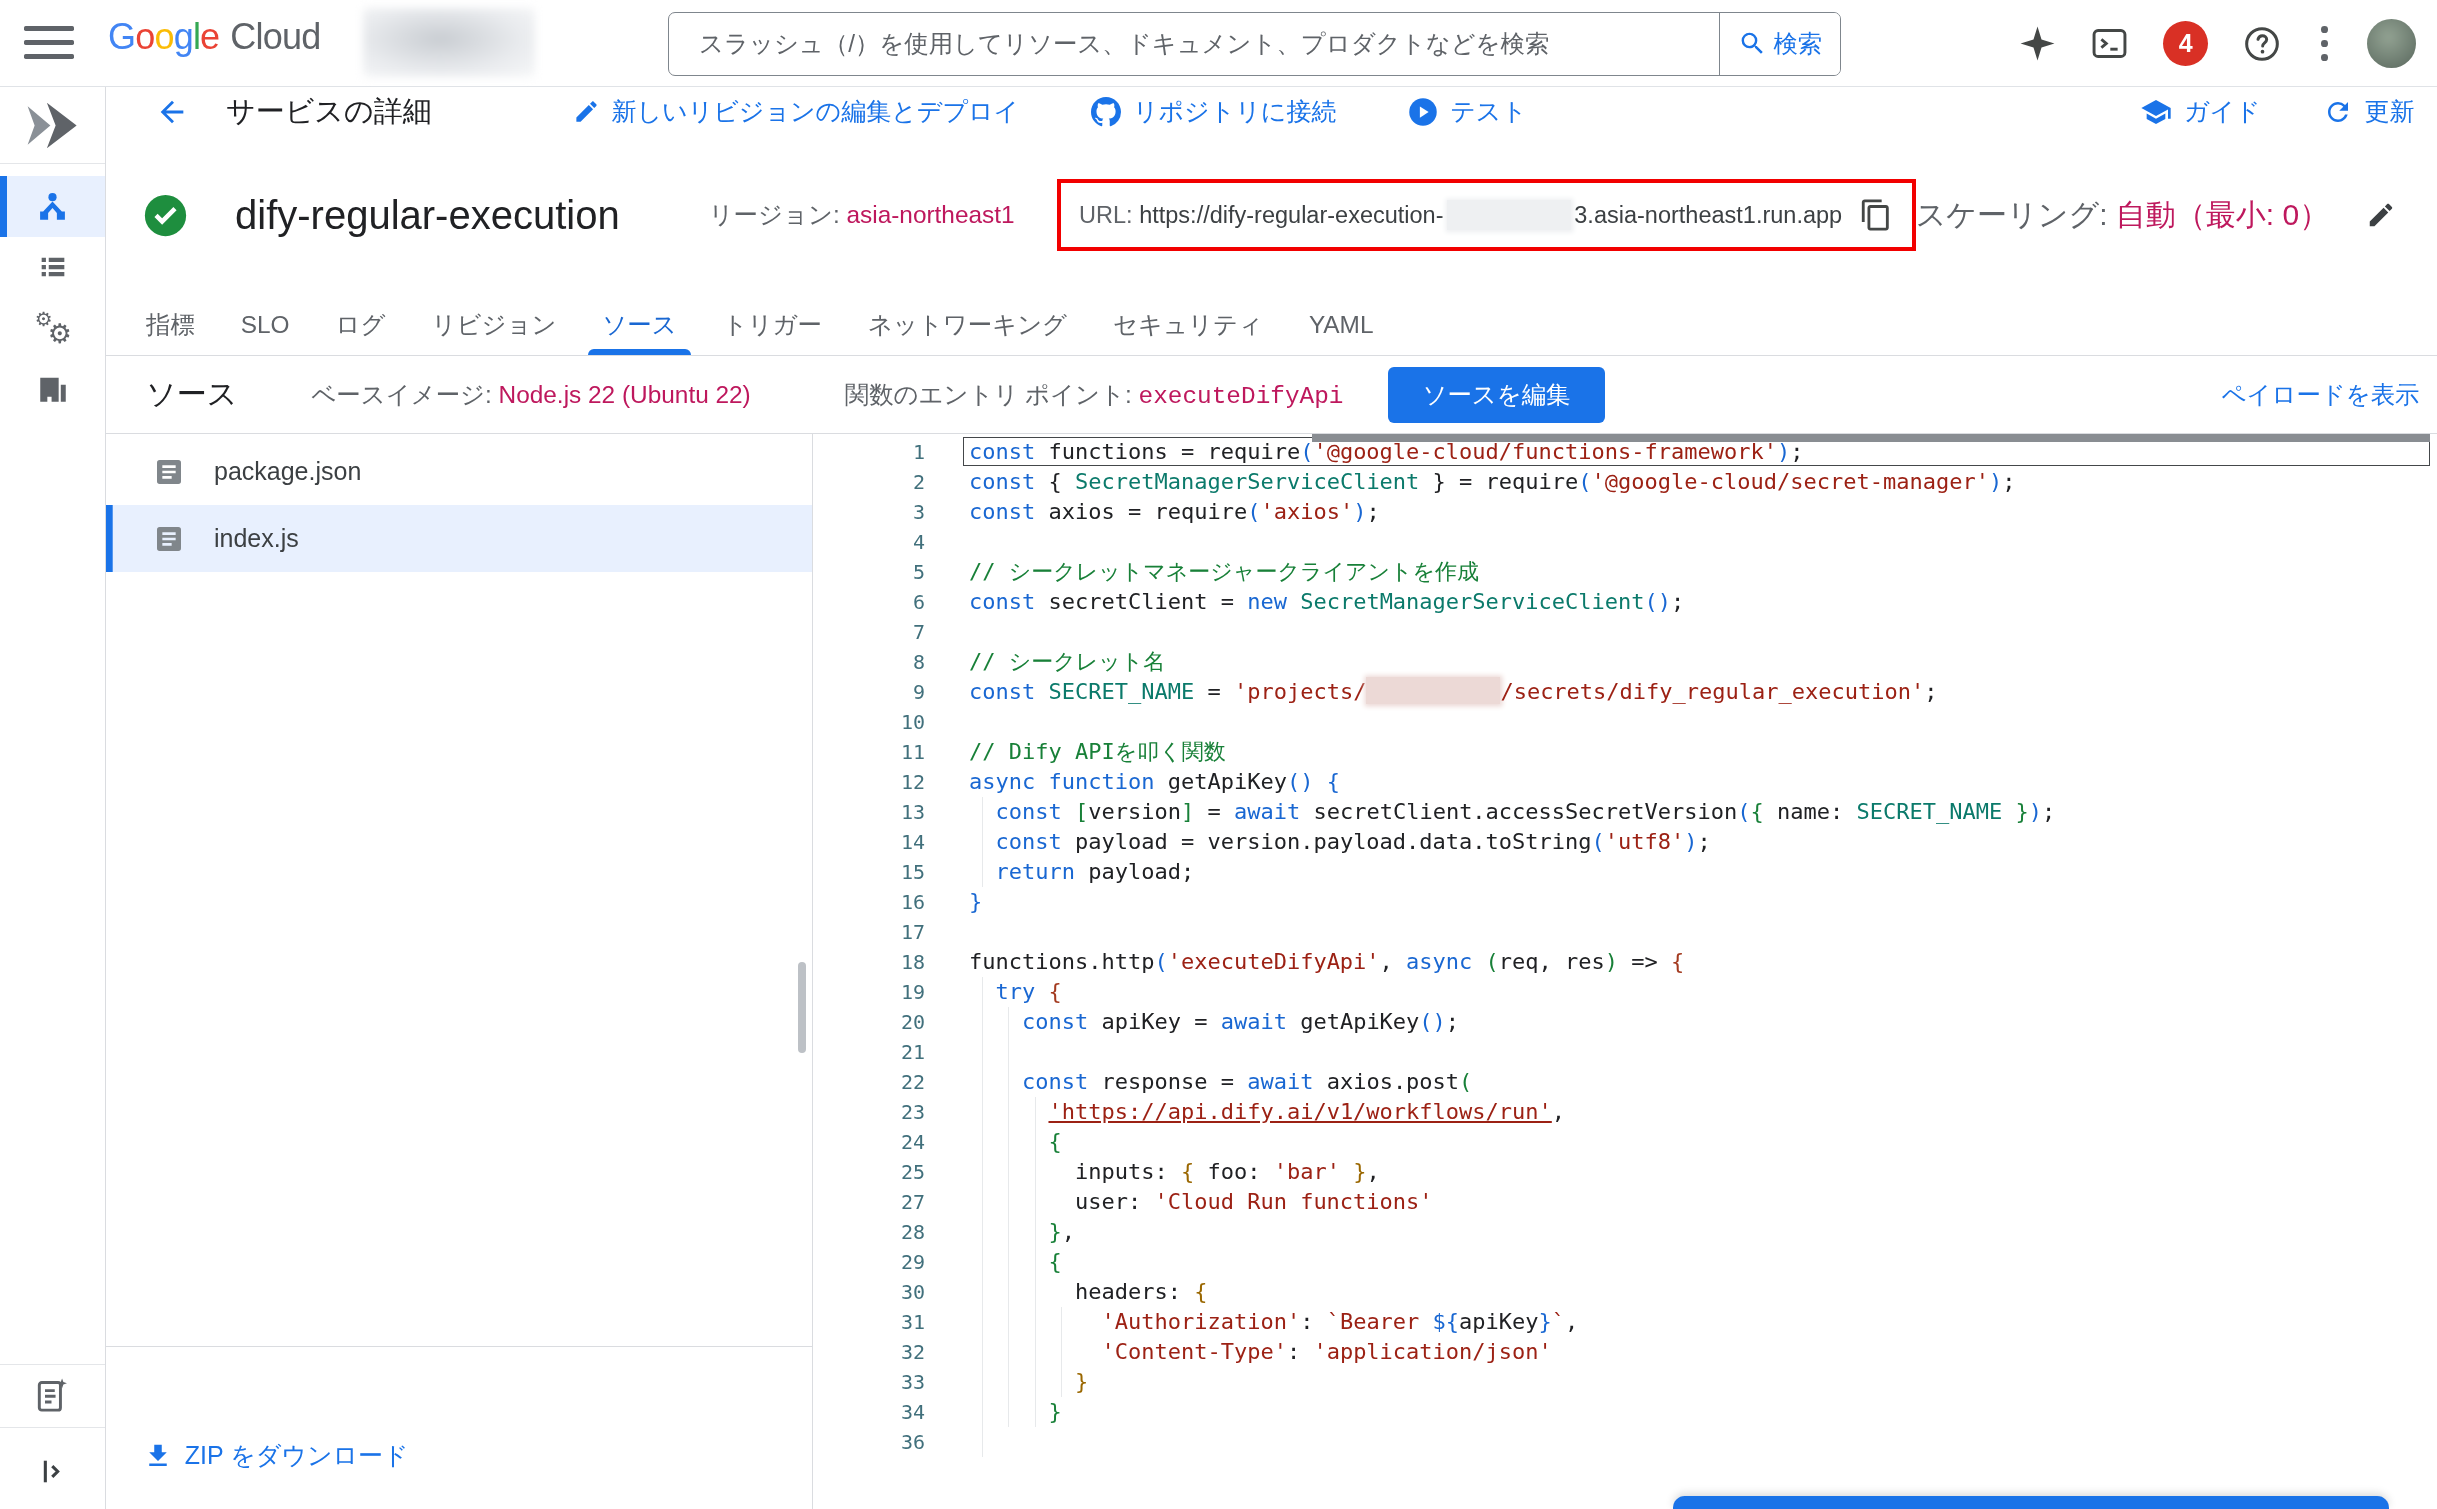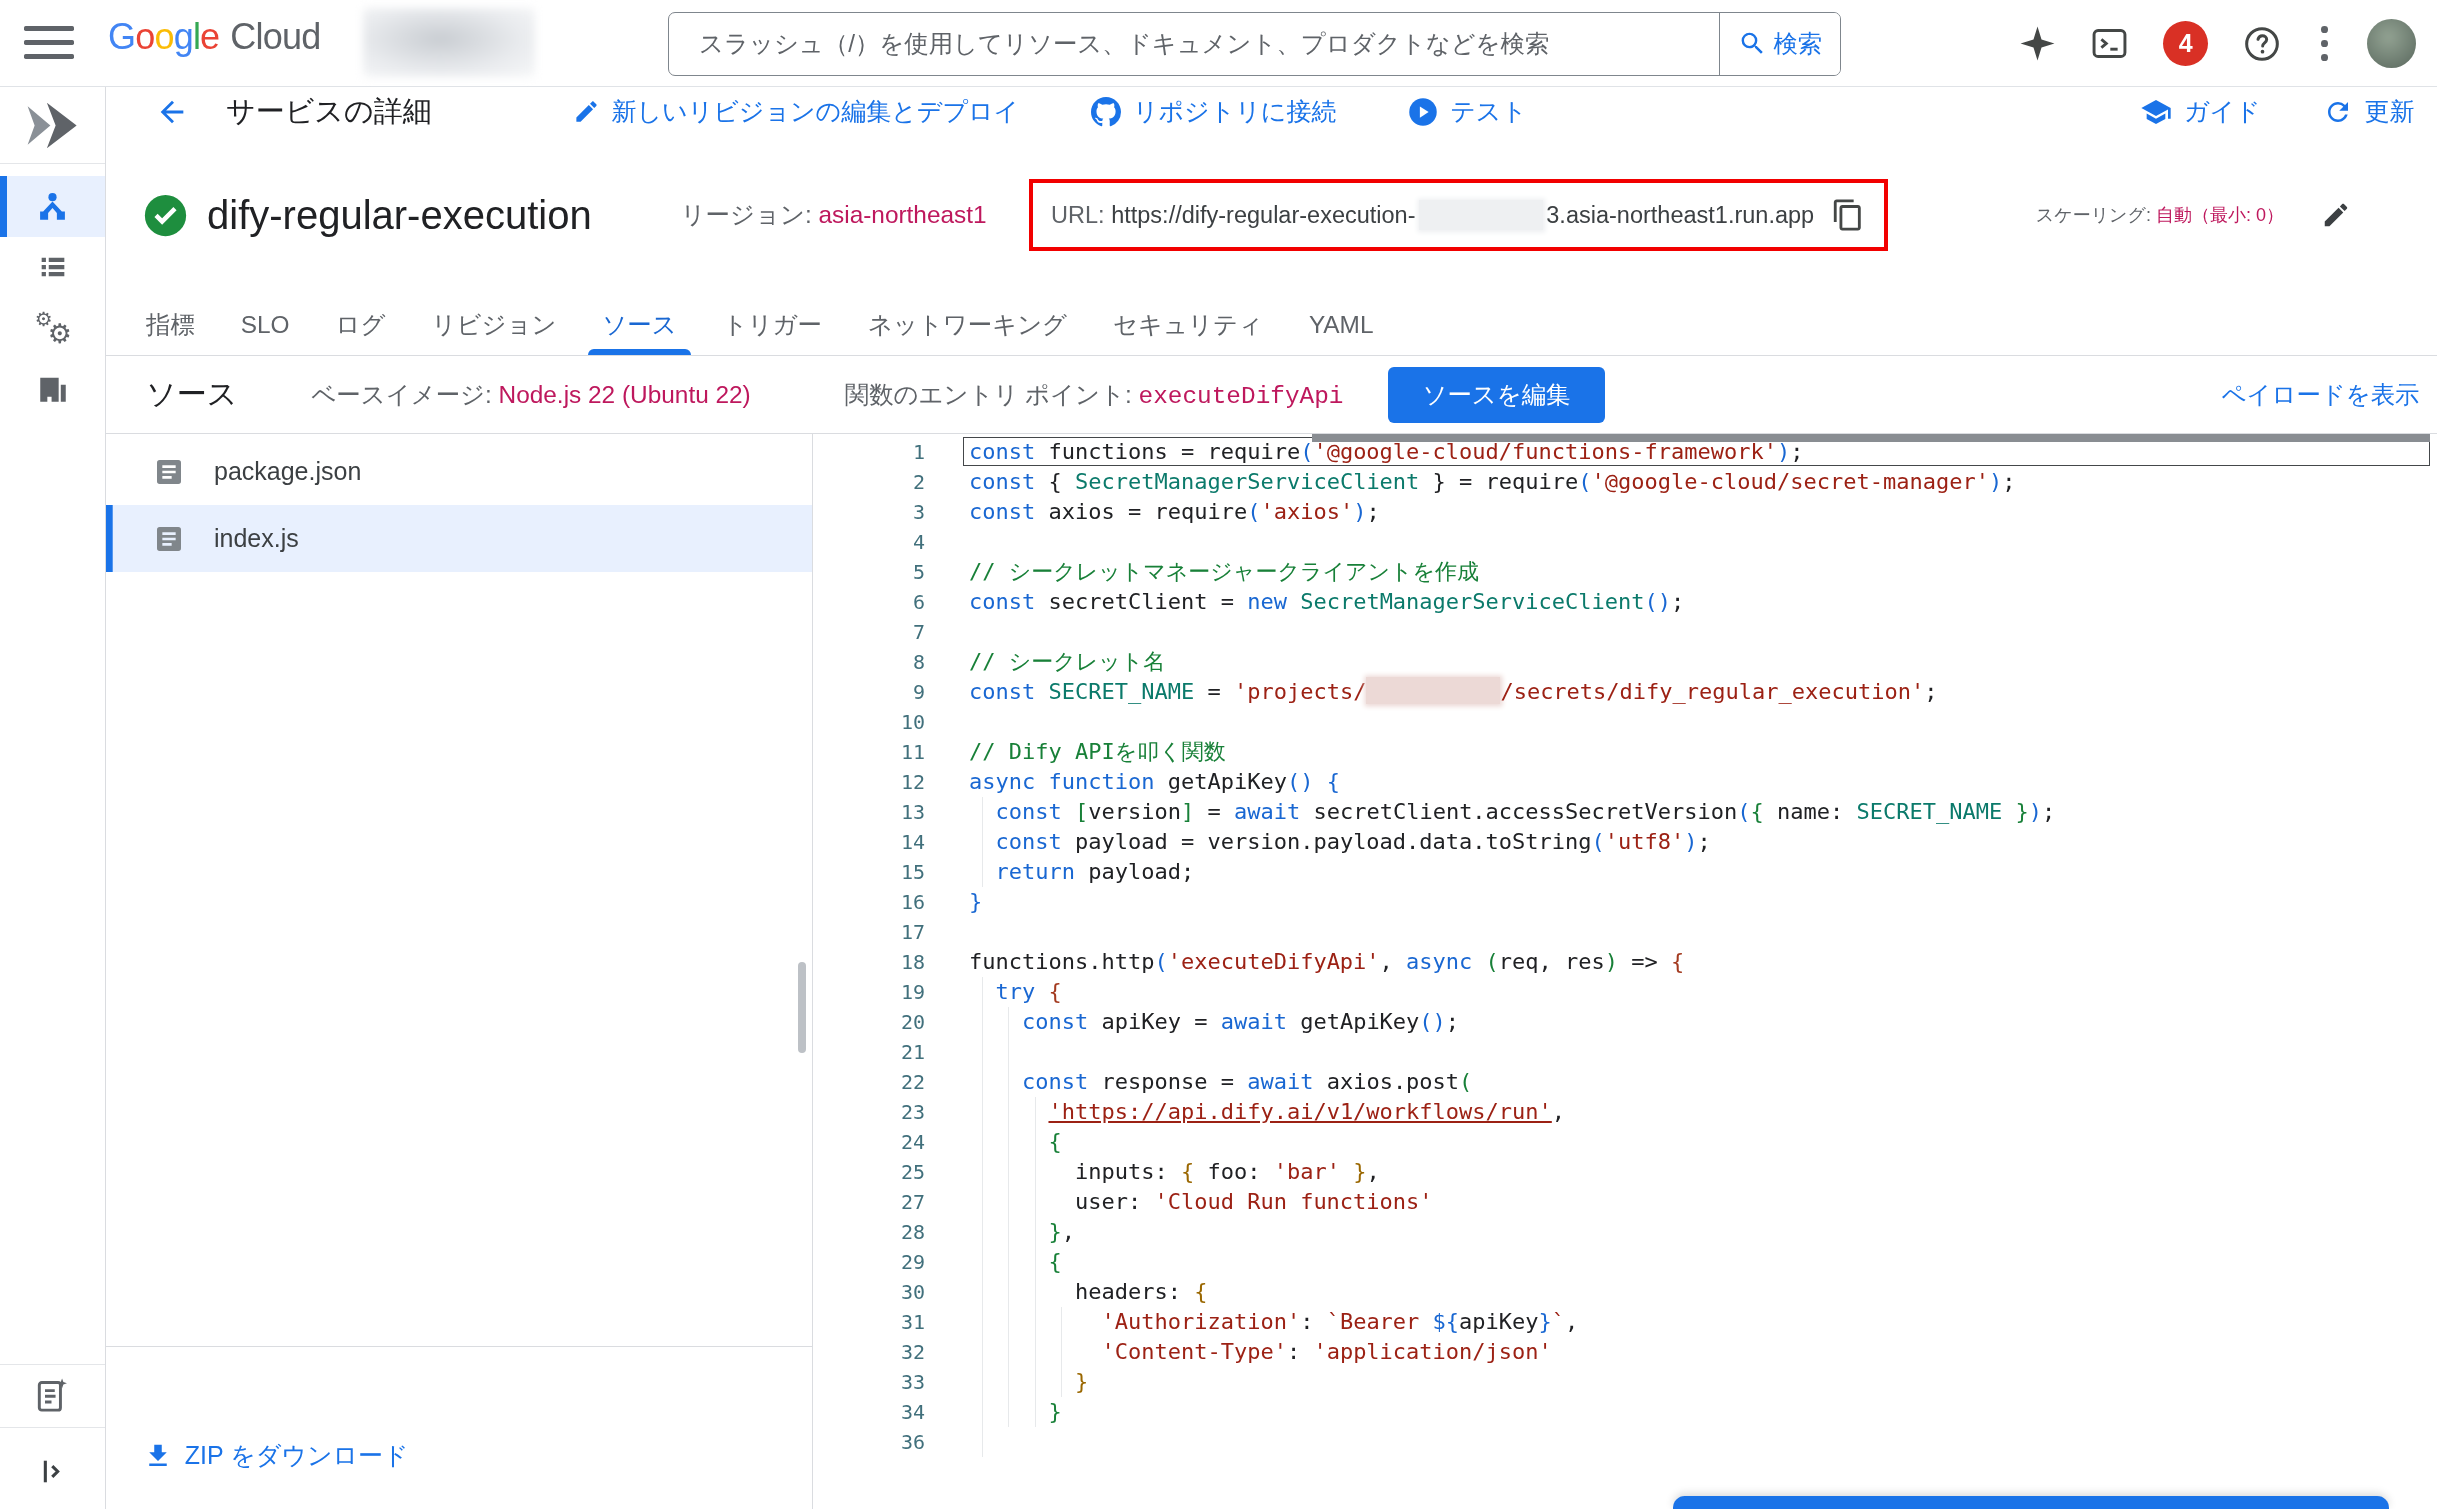--- a/index.html
+++ b/index.html
@@ -57,30 +57,30 @@
 
   .actionrow{position:absolute;left:0;right:0;top:0;height:49px;display:flex;align-items:center;padding-left:49px}
   .back{color:#1a73e8;display:flex;cursor:pointer}
   .ab-title{font-size:29px;color:#202124;margin-left:37px;white-space:nowrap}
   .ab-actions{display:flex;align-items:center;gap:72px;margin-left:141px}
   .ab-link{display:flex;align-items:center;gap:11.8px;color:#1a73e8;font-size:25px;cursor:pointer;white-space:nowrap}
   .ab-right{margin-left:auto;display:flex;align-items:center;gap:62px;padding-right:23.5px}
 
   .headerrow{position:absolute;left:0;right:0;top:49px;height:158px;display:flex;align-items:center;padding-left:37px}
   .headerrow>*{flex:none}
-  .svc-name{font-size:40px;color:#202124;margin-left:19px;white-space:nowrap}
+  .svc-name{font-size:40px;color:#202124;margin-left:47px;white-space:nowrap}
   .svc-meta{font-size:24.4px;margin-left:89px;white-space:nowrap}
   .meta-label{color:#5f6368}
   .meta-value{color:#be185d}
   .urlbox{margin-left:42px;display:flex;align-items:center;border:4.2px solid #f20000;
         padding:15px 18.5px;font-size:23.5px;color:#3c4043;white-space:nowrap}
   .redact-url{display:inline-block;width:124px;height:30px;background:#eef0f2;
         box-shadow:0 0 5px 2.5px #eef0f2;margin:0 3.4px;vertical-align:middle}
   .copy{margin-left:17px;color:#444746;cursor:pointer;display:flex}
-  .scaling{margin-left:auto;margin-right:87px;display:flex;align-items:center;font-size:18px;white-space:nowrap}
+  .scaling{margin-left:auto;margin-right:87px;display:flex;align-items:center;font-size:30px;white-space:nowrap}
   .pencil-btn{color:#3c4043;margin-left:37px;cursor:pointer;display:flex}
 
   .tabsrow{position:absolute;left:0;right:0;top:207px;height:62px;display:flex;align-items:stretch;
         padding-left:17px;border-bottom:1.7px solid #dadce0}
   .tab{display:flex;align-items:center;padding:0 23px;font-size:24.4px;color:#5f6368;font-weight:500;
         position:relative;cursor:pointer;white-space:nowrap}
   .tab.active{color:#1967d2}
   .tab.active::after{content:'';position:absolute;left:8.4px;right:8.4px;bottom:0;height:5.9px;
         background:#1a73e8;border-radius:5.9px 5.9px 0 0}
 

